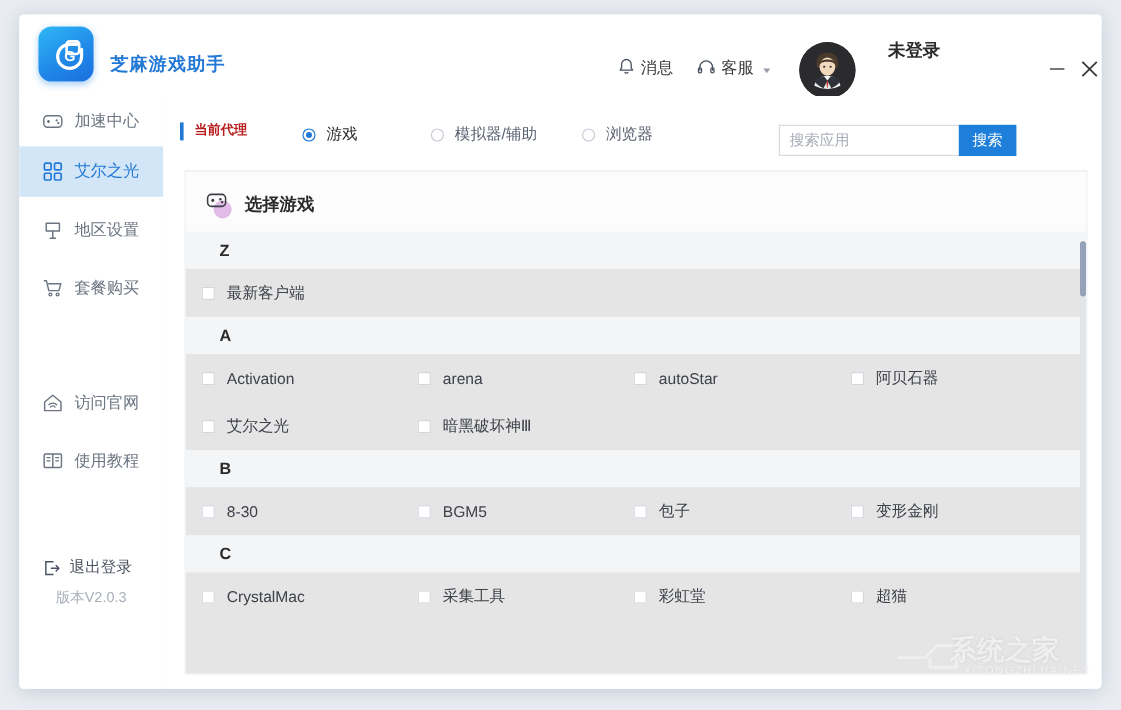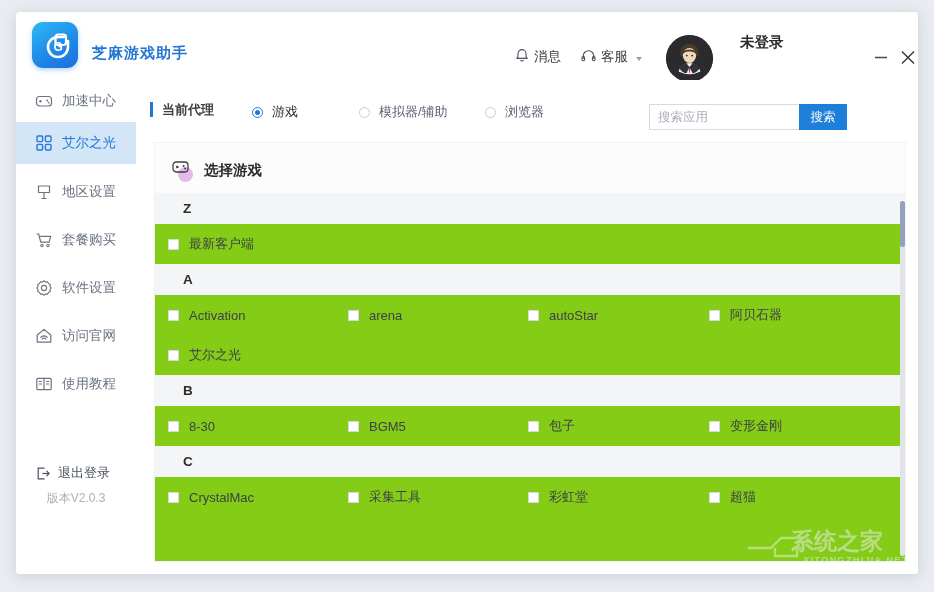--- a/index.html
+++ b/index.html
@@ -171,23 +171,23 @@
 
   #filter-accent {
     position: absolute;
     left: 14px; top: 22px;
     width: 3px; height: 15px;
     background: #2278d4;
   }
   #filter-title {
     position: absolute;
     left: 26px; top: 21px;
-    font-size: 13px;
+    font-size: 11px;
     font-weight: bold;
-    color: #404040;
+    color: #b91c1c;
     white-space: nowrap;
   }
 
   .radio-opt {
     position: absolute;
     top: 23px;
     display: flex;
     align-items: center;
     font-size: 13px;
     color: #5a6170;
@@ -249,21 +249,21 @@
     cursor: pointer;
     font-family: "Liberation Sans", sans-serif;
     padding: 0;
   }
 
   
   #card {
     position: absolute;
     left: 18px; top: 62px;
     width: 752px; height: 420px;
-    background: #84cc16;
+    background: #e5e5e5;
     border: 1px solid #f0f2f5;
     box-sizing: border-box;
     overflow: hidden;
   }
 
   #card-head {
     position: absolute;
     left: 0; top: 0;
     width: 752px; height: 54px;
     display: flex;
@@ -502,29 +502,20 @@
       <span class="nav-ico">
         <svg width="18" height="18" viewBox="0 0 18 18">
           <path d="M1.5 3h2.2l2 8.2h8.4l1.6-5.8H5.1" fill="none" stroke="#6b7480" stroke-width="1.2" stroke-linejoin="round"></path>
           <circle cx="7" cy="14.4" r="1.2" fill="none" stroke="#6b7480" stroke-width="1.1"></circle>
           <circle cx="13" cy="14.4" r="1.2" fill="none" stroke="#6b7480" stroke-width="1.1"></circle>
         </svg>
       </span>
       <span>套餐购买</span>
     </div>
 
-    <div class="nav-item" style="top:187px;">
-      <span class="nav-ico">
-        <svg width="18" height="18" viewBox="0 0 18 18">
-          <path d="M9 1.8l1.6 1.3 2-.4.8 1.9 1.9.8-.4 2 1.3 1.6-1.3 1.6.4 2-1.9.8-.8 1.9-2-.4L9 16.2l-1.6-1.3-2 .4-.8-1.9-1.9-.8.4-2L1.8 9l1.3-1.6-.4-2 1.9-.8.8-1.9 2 .4z" fill="none" stroke="#6b7480" stroke-width="1.1" stroke-linejoin="round"></path>
-          <circle cx="9" cy="9" r="2.6" fill="none" stroke="#6b7480" stroke-width="1.1"></circle>
-        </svg>
-      </span>
-      <span>软件设置</span>
-    </div>
 
     <div class="nav-item" style="top:235px;">
       <span class="nav-ico">
         <svg width="18" height="18" viewBox="0 0 18 18">
           <path d="M2.2 8L9 2.4 15.8 8v7.2H2.2z" fill="none" stroke="#6b7480" stroke-width="1.2" stroke-linejoin="round"></path>
           <path d="M6.8 12.6a2.4 2.4 0 0 1 4.4 0" fill="none" stroke="#6b7480" stroke-width="1.1"></path>
           <path d="M5.4 10.6a4.6 4.6 0 0 1 7.2 0" fill="none" stroke="#6b7480" stroke-width="1.1"></path>
         </svg>
       </span>
       <span>访问官网</span>
@@ -629,20 +620,24 @@
             <div class="cell">
               <span class="cb"></span>
               <span>阿贝石器</span>
             </div>
           </div>
           <div class="row">
             <div class="cell">
               <span class="cb"></span>
               <span>艾尔之光</span>
             </div>
+            <div class="cell">
+              <span class="cb"></span>
+              <span>暗黑破坏神Ⅲ</span>
+            </div>
           </div>
         </div>
 
         <div class="sec-head">B</div>
         <div class="sec-rows">
           <div class="row">
             <div class="cell">
               <span class="cb"></span>
               <span>8-30</span>
             </div>

